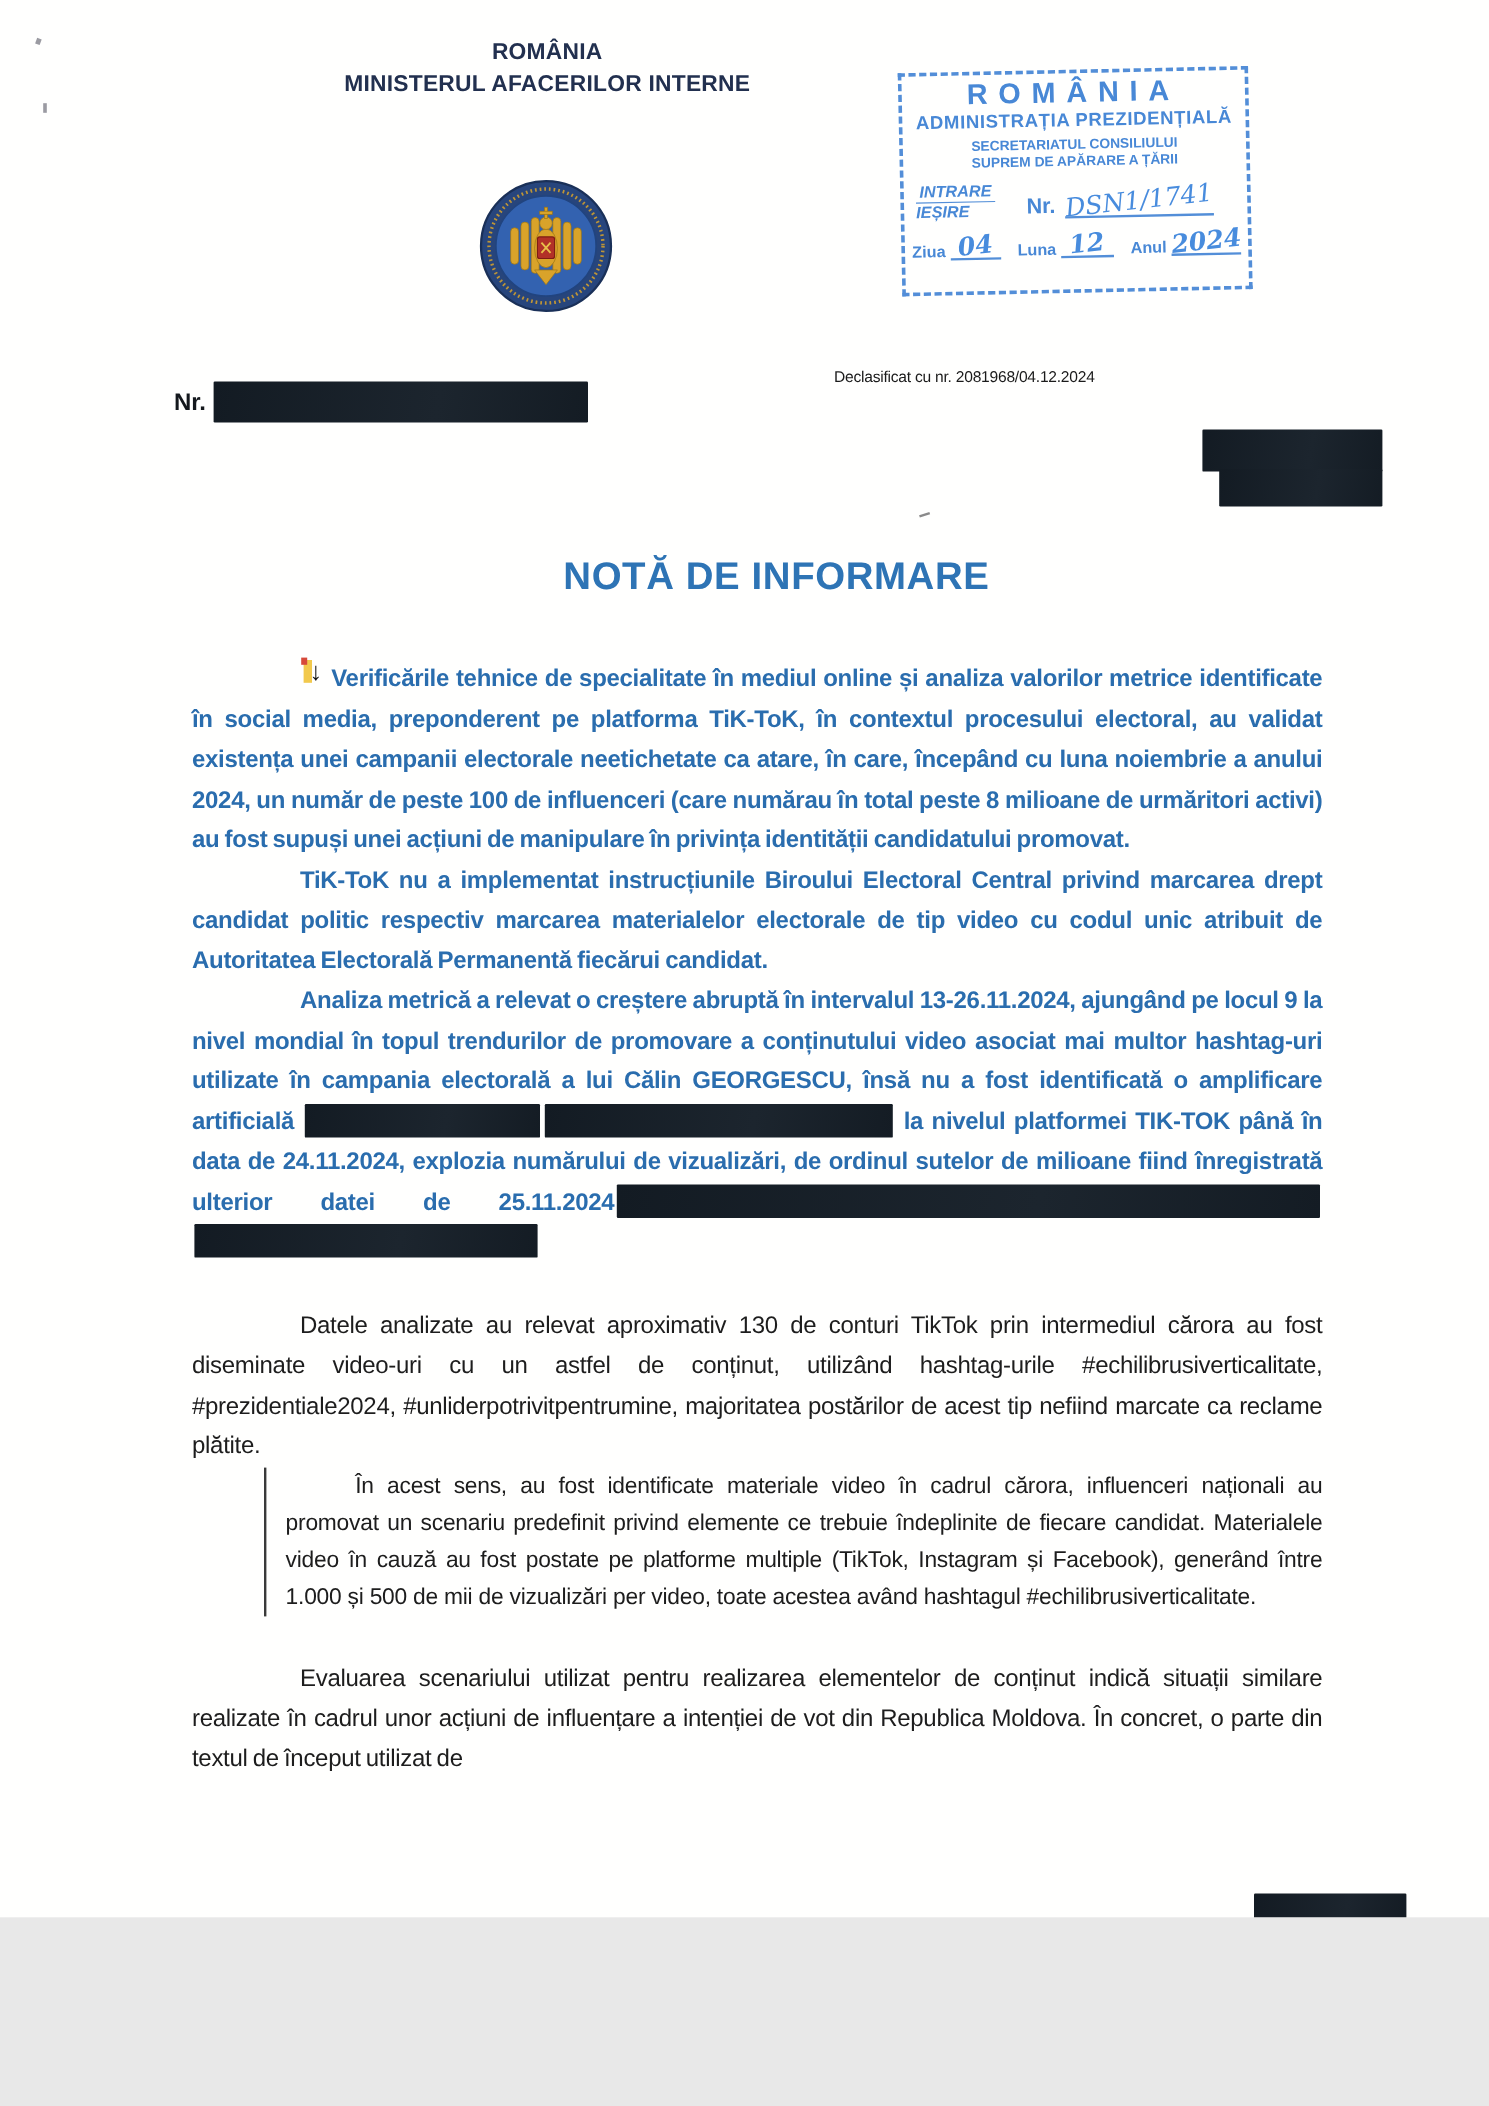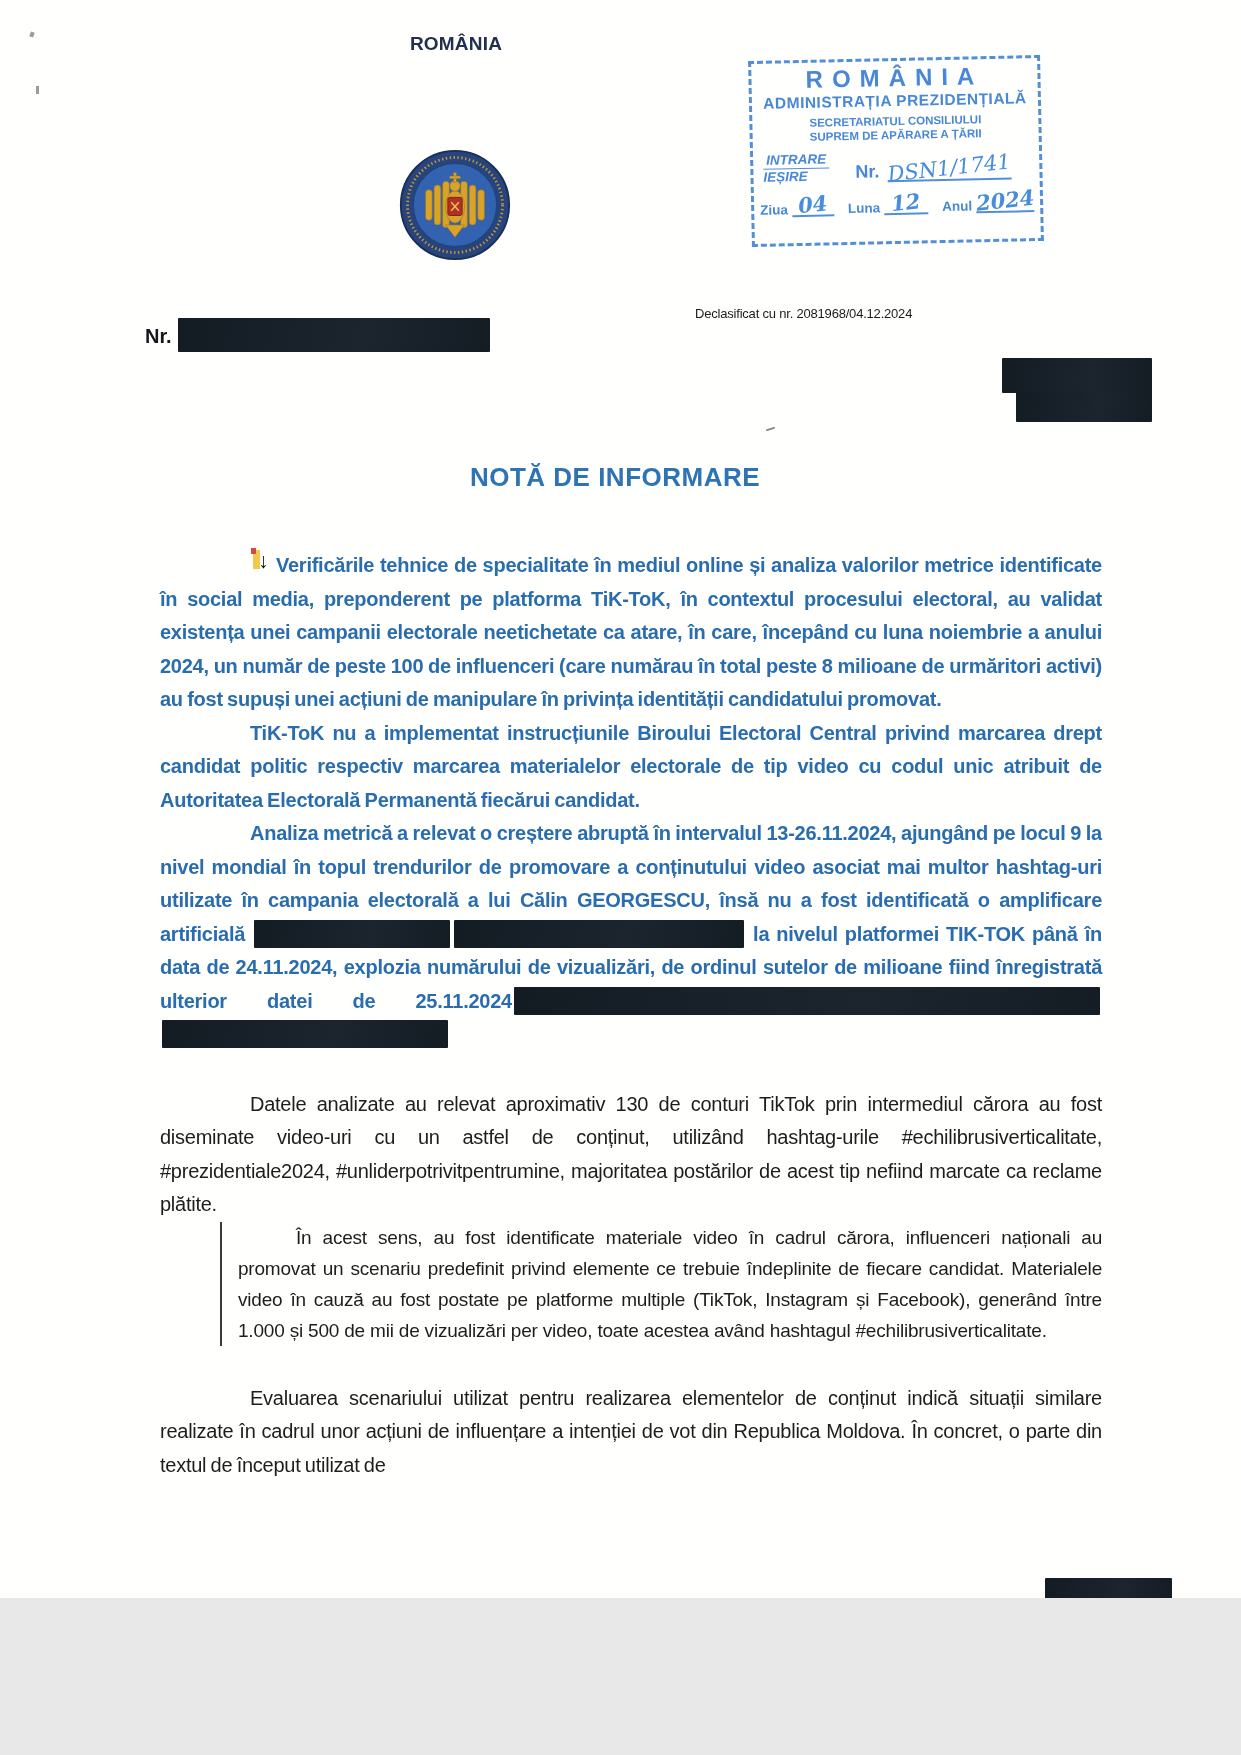--- a/index.html
+++ b/index.html
@@ -36,22 +36,22 @@
   .stamp-nr-line{border-bottom:2px solid #4a89d6; min-width:118px; margin-left:8px; text-align:center;}
   .stamp-date{display:flex; align-items:flex-end; margin-top:12px; font-weight:bold; font-size:13.5px;}
   .stamp-date .lbl{margin-right:4px;}
   .date-line{border-bottom:2px solid #4a89d6; text-align:center;}
   
   .reg-label{position:absolute; left:145px; top:325px; font-weight:bold; font-size:20px; color:#14181d;}
   .redact-abs{position:absolute; background:linear-gradient(100deg,#131b23,#1c252e 60%,#141c24); border-radius:1px;}
   .declass{position:absolute; left:695px; top:306px; font-size:13px; color:#1b1b1b; letter-spacing:-0.2px;}
   
   .doc-title{
-    position:absolute; left:144px; top:462px; width:942px; text-align:center;
-    font-weight:bold; font-size:26px; color:#2e74b5; letter-spacing:.5px;
+    position:absolute; left:176px; top:462px; width:942px; text-align:center;
+    font-weight:bold; font-size:32px; color:#2e74b5; letter-spacing:.5px;
   }
   
   .body-col{position:absolute; left:160px; top:548px; width:942px;}
   .para{
     margin:0; text-align:justify; text-indent:90px;
     font-size:20px; line-height:33.5px; letter-spacing:-0.25px; word-spacing:-1px;
   }
   .blue-p{color:#2a6dae; font-weight:bold;}
   .black-p{color:#1d1d1d;margin-top:36px;}
   .em{}
@@ -82,20 +82,21 @@
 </head>
 <body>
 
 <div class="page">
 
   <div class="speck" style="left:30px;top:32px;width:4px;height:5px;transform:rotate(20deg);"></div>
   <div class="speck" style="left:36px;top:86px;width:3px;height:8px;"></div>
 
   <div class="header-block">
     <div>ROMÂNIA</div>
+    <div>MINISTERUL AFACERILOR INTERNE</div>
   </div>
 
   <div class="seal">
     <svg viewBox="0 0 120 120" width="114" height="114">
       <circle cx="60" cy="60" r="57" fill="#27457c" stroke="#1a3058" stroke-width="2"></circle>
       <circle cx="60" cy="60" r="50" fill="none" stroke="#d9a32a" stroke-width="3" stroke-dasharray="1.5 2.6" opacity="0.85"></circle>
       <circle cx="60" cy="60" r="44" fill="#3362b0" stroke="#21447f" stroke-width="1.5"></circle>
       <g fill="#d9a32a" stroke="#9c7414" stroke-width="0.6">
         <rect x="29" y="44" width="7" height="32" rx="3.5"></rect>
         <rect x="38" y="39" width="7" height="42" rx="3.5"></rect>

